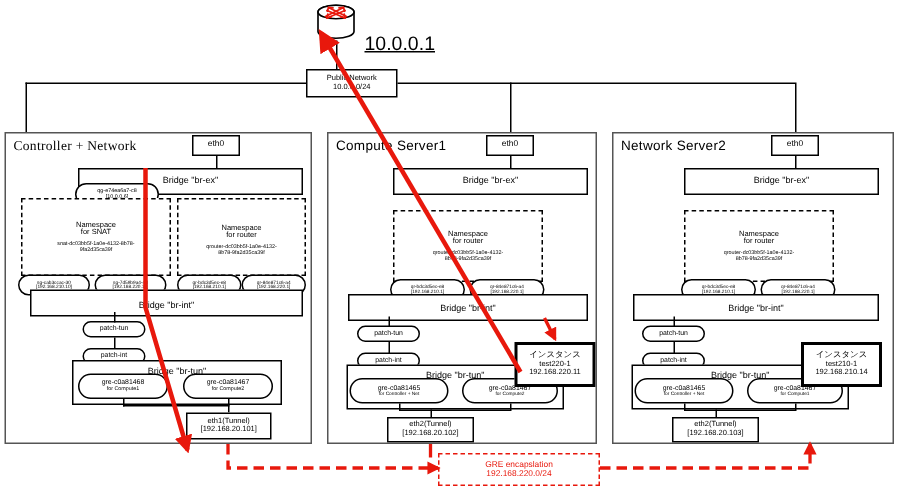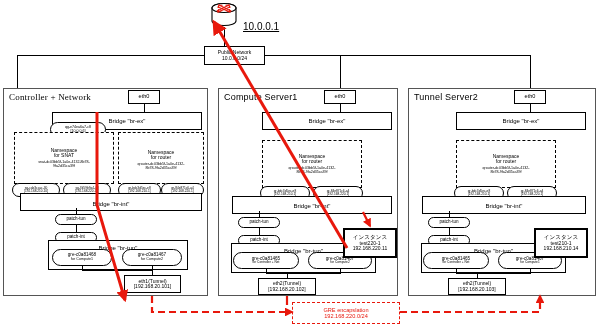--- a/index.html
+++ b/index.html
@@ -25,21 +25,21 @@
   .lnv{width:1px;}
   .lnh{height:1px;}
 
   
   .t3{font-size:3.2px;}
   .t35{font-size:3.6px;}
   .t45{font-size:4.6px;}
   .t5{font-size:5px;}
   .t55{font-size:5.6px;}
   .t6{font-size:6px;}
-  .t9{font-size:10px;text-decoration:underline;}
+  .t9{font-size:13px;text-decoration:underline;}
   .panel-title{font-size:9px;letter-spacing:.2px;}
 
   .nowrap{white-space:nowrap;}
   .red{color:#e8180c;}
 
   
   .router{position:absolute;width:34px;height:25px;}
 
   svg.overlay{position:absolute;left:0;top:0;width:600px;height:333px;
               pointer-events:none;overflow:visible;}
@@ -226,21 +226,21 @@
     <div class="t5">[192.168.20.102]</div>
   </div>
 
   <div class="box thick abs" style="left:343px;top:228px;width:54px;height:30px;">
     <div class="t55">インスタンス</div>
     <div class="t5">test220-1</div>
     <div class="t5">192.168.220.11</div>
   </div>
 
   <div class="panel abs" style="left:408px;top:88px;width:188px;height:208px;"></div>
-  <div class="abs panel-title nowrap" style="left:414px;top:92px;">Tunnel Server2</div>
+  <div class="abs panel-title nowrap" style="left:414px;top:92px;">Network Server2</div>
 
   <div class="box abs" style="left:514px;top:90px;width:32px;height:14px;">
     <div class="t55">eth0</div>
   </div>
   <div class="abs ln lnv" style="left:530px;top:104px;height:8px;"></div>
 
   <div class="box abs" style="left:456px;top:112px;width:130px;height:18px;">
     <div class="t6">Bridge "br-ex"</div>
   </div>
 

